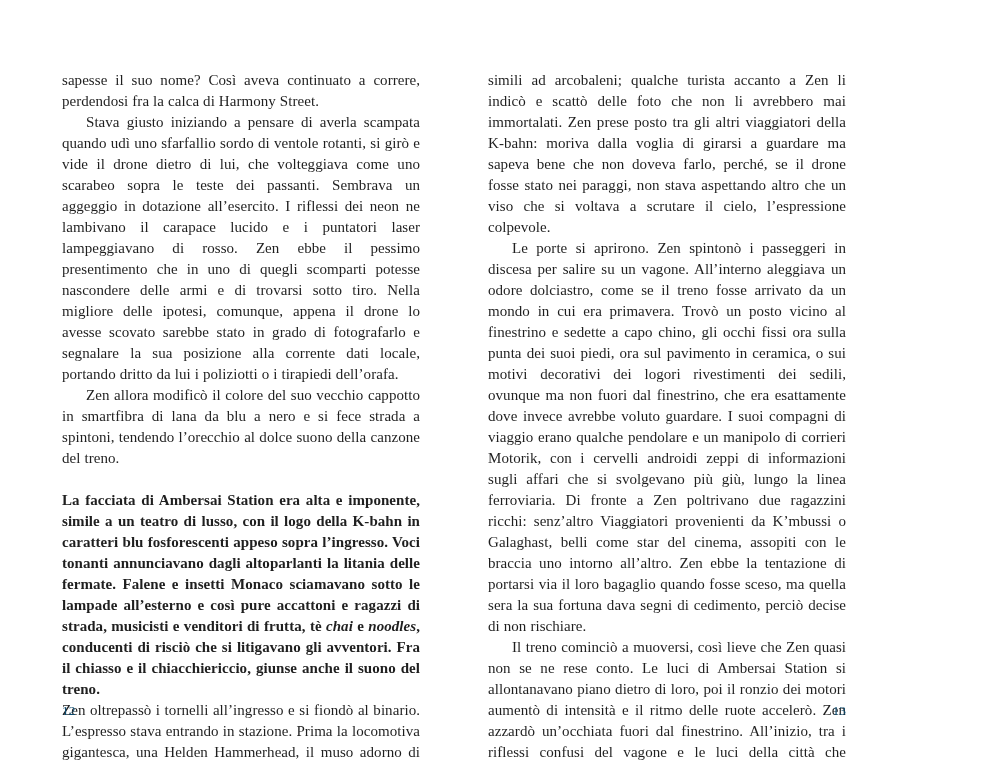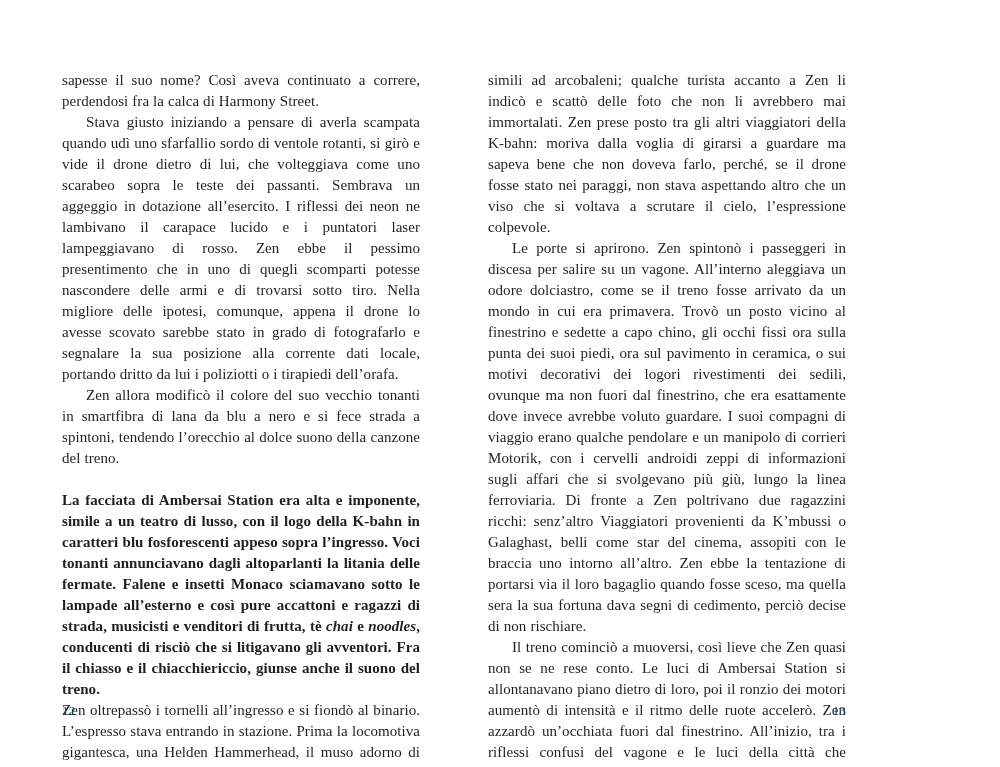--- a/index.html
+++ b/index.html
@@ -57,21 +57,21 @@
 </style>
 </head>
 <body>
 
 <main class="spread">
 
   <section class="page left">
     <div class="text-column">
       <p>sapesse il suo nome? Così aveva continuato a correre, perdendosi fra la calca di Harmony Street.</p>
       <p class="indent">Stava giusto iniziando a pensare di averla scampata quando udì uno sfarfallio sordo di ventole rotanti, si girò e vide il drone dietro di lui, che volteggiava come uno scarabeo sopra le teste dei passanti. Sembrava un aggeggio in dotazione all’esercito. I riflessi dei neon ne lambivano il carapace lucido e i puntatori laser lampeggiavano di rosso. Zen ebbe il pessimo presentimento che in uno di quegli scomparti potesse nascondere delle armi e di trovarsi sotto tiro. Nella migliore delle ipotesi, comunque, appena il drone lo avesse scovato sarebbe stato in grado di fotografarlo e segnalare la sua posizione alla corrente dati locale, portando dritto da lui i poliziotti o i tirapiedi dell’orafa.</p>
-      <p class="indent">Zen allora modificò il colore del suo vecchio tonanti in smartfibra di lana da blu a nero e si fece strada a spintoni, tendendo l’orecchio al dolce suono della canzone del treno.</p>
+      <p class="indent">Zen allora modificò il colore del suo vecchio cappotto in smartfibra di lana da blu a nero e si fece strada a spintoni, tendendo l’orecchio al dolce suono della canzone del treno.</p>
       <p class="scene-break"><span>La facciata di Ambersai Station era alta e imponente, simile a un teatro di lusso, con il logo della K-bahn in caratteri blu fosforescenti appeso sopra l’ingresso. Voci tonanti annunciavano dagli altoparlanti la litania delle fermate. Falene e insetti Monaco sciamavano sotto le lampade all’esterno e così pure accattoni e ragazzi di strada, musicisti e venditori di frutta, tè </span><em>chai</em><span> e </span><em>noodles</em><span>, conducenti di risciò che si litigavano gli avventori. Fra il chiasso e il chiacchiericcio, giunse anche il suono del treno.</span></p>
       <p>Zen oltrepassò i tornelli all’ingresso e si fiondò al binario. L’espresso stava entrando in stazione. Prima la locomotiva gigantesca, una Helden Hammerhead, il muso adorno di luccicanti scaglie rosso-dorate. Poi una fila di finestrini illuminati, bagnati di pioggia aliena. Un paio di Angeli della Stazione scivolarono lungo i lati del vagone, lasciandosi dietro scie luminose</p>
     </div>
     <div class="page-number">12</div>
   </section>
 
   <section class="page right">
     <div class="text-column">
       <p>simili ad arcobaleni; qualche turista accanto a Zen li indicò e scattò delle foto che non li avrebbero mai immortalati. Zen prese posto tra gli altri viaggiatori della K-bahn: moriva dalla voglia di girarsi a guardare ma sapeva bene che non doveva farlo, perché, se il drone fosse stato nei paraggi, non stava aspettando altro che un viso che si voltava a scrutare il cielo, l’espressione colpevole.</p>
       <p class="indent">Le porte si aprirono. Zen spintonò i passeggeri in discesa per salire su un vagone. All’interno aleggiava un odore dolciastro, come se il treno fosse arrivato da un mondo in cui era primavera. Trovò un posto vicino al finestrino e sedette a capo chino, gli occhi fissi ora sulla punta dei suoi piedi, ora sul pavimento in ceramica, o sui motivi decorativi dei logori rivestimenti dei sedili, ovunque ma non fuori dal finestrino, che era esattamente dove invece avrebbe voluto guardare. I suoi compagni di viaggio erano qualche pendolare e un manipolo di corrieri Motorik, con i cervelli androidi zeppi di informazioni sugli affari che si svolgevano più giù, lungo la linea ferroviaria. Di fronte a Zen poltrivano due ragazzini ricchi: senz’altro Viaggiatori provenienti da K’mbussi o Galaghast, belli come star del cinema, assopiti con le braccia uno intorno all’altro. Zen ebbe la tentazione di portarsi via il loro bagaglio quando fosse sceso, ma quella sera la sua fortuna dava segni di cedimento, perciò decise di non rischiare.</p>

